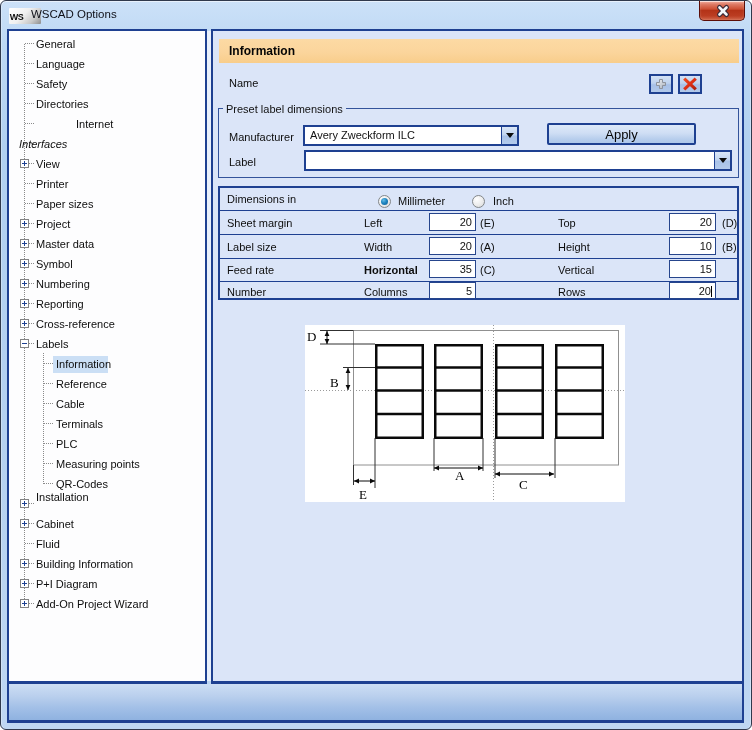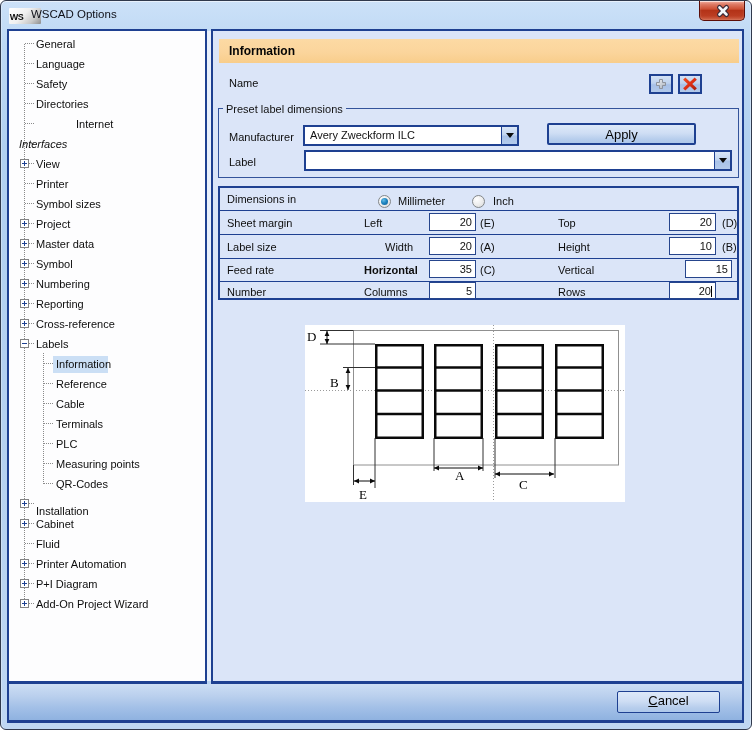--- a/index.html
+++ b/index.html
@@ -117,21 +117,21 @@
   <div class="ti" style="left:18px;top:135px;font-style:italic;">Interfaces</div>
   <div class="eb plus" style="left:19px;top:158px;">
         <i></i>
         <b></b>
       </div>
   <div class="doth" style="left:28px;top:162px;width:5px;"></div>
   <div class="ti" style="left:35px;top:155px;">View</div>
   <div class="doth" style="left:24px;top:182px;width:9px;"></div>
   <div class="ti" style="left:35px;top:175px;">Printer</div>
   <div class="doth" style="left:24px;top:202px;width:9px;"></div>
-  <div class="ti" style="left:35px;top:195px;">Symbol sizes</div>
+  <div class="ti" style="left:35px;top:195px;">Paper sizes</div>
   <div class="eb plus" style="left:19px;top:218px;">
         <i></i>
         <b></b>
       </div>
   <div class="doth" style="left:28px;top:222px;width:5px;"></div>
   <div class="ti" style="left:35px;top:215px;">Project</div>
   <div class="eb plus" style="left:19px;top:238px;">
         <i></i>
         <b></b>
       </div>
@@ -178,35 +178,35 @@
   <div class="ti" style="left:55px;top:435px;">PLC</div>
   <div class="doth" style="left:43px;top:462px;width:9px;"></div>
   <div class="ti" style="left:55px;top:455px;text-align:center;">Measuring points</div>
   <div class="doth" style="left:43px;top:482px;width:9px;"></div>
   <div class="ti" style="left:55px;top:475px;">QR-Codes</div>
   <div class="eb plus" style="left:19px;top:498px;">
         <i></i>
         <b></b>
       </div>
   <div class="doth" style="left:28px;top:502px;width:5px;"></div>
-  <div class="ti" style="left:35px;top:502px;">Installation</div>
+  <div class="ti" style="left:35px;top:488px;">Installation</div>
   <div class="eb plus" style="left:19px;top:518px;">
         <i></i>
         <b></b>
       </div>
   <div class="doth" style="left:28px;top:522px;width:5px;"></div>
   <div class="ti" style="left:35px;top:515px;">Cabinet</div>
   <div class="doth" style="left:24px;top:542px;width:9px;"></div>
   <div class="ti" style="left:35px;top:535px;">Fluid</div>
   <div class="eb plus" style="left:19px;top:558px;">
         <i></i>
         <b></b>
       </div>
   <div class="doth" style="left:28px;top:562px;width:5px;"></div>
-  <div class="ti" style="left:35px;top:555px;">Printer Automation</div>
+  <div class="ti" style="left:35px;top:555px;">Building Information</div>
   <div class="eb plus" style="left:19px;top:578px;">
         <i></i>
         <b></b>
       </div>
   <div class="doth" style="left:28px;top:582px;width:5px;"></div>
   <div class="ti" style="left:35px;top:575px;">P+I Diagram</div>
   <div class="eb plus" style="left:19px;top:598px;">
         <i></i>
         <b></b>
       </div>
@@ -272,33 +272,33 @@
 
   <div class="lbl" style="left:226px;top:214px;">Sheet margin</div>
   <div class="lbl" style="left:363px;top:214px;">Left</div>
   <div class="inp" style="left:428px;top:212px;">20</div>
   <div class="lbl" style="left:479px;top:214px;">(E)</div>
   <div class="lbl" style="left:557px;top:214px;">Top</div>
   <div class="inp" style="left:668px;top:212px;">20</div>
   <div class="lbl" style="left:721px;top:214px;">(D)</div>
 
   <div class="lbl" style="left:226px;top:238px;">Label size</div>
-  <div class="lbl" style="left:363px;top:238px;margin-left:21px;">Width</div>
+  <div class="lbl" style="left:363px;top:238px;">Width</div>
   <div class="inp" style="left:428px;top:236px;">20</div>
   <div class="lbl" style="left:479px;top:238px;">(A)</div>
   <div class="lbl" style="left:557px;top:238px;">Height</div>
   <div class="inp" style="left:668px;top:236px;">10</div>
   <div class="lbl" style="left:721px;top:238px;">(B)</div>
 
   <div class="lbl" style="left:226px;top:261px;">Feed rate</div>
   <div class="lbl" style="left:363px;top:261px;font-weight:bold;">Horizontal</div>
   <div class="inp" style="left:428px;top:259px;">35</div>
   <div class="lbl" style="left:479px;top:261px;">(C)</div>
   <div class="lbl" style="left:557px;top:261px;">Vertical</div>
-  <div class="inp" style="left:684px;top:259px;">15</div>
+  <div class="inp" style="left:668px;top:259px;">15</div>
 
   <div class="lbl" style="left:226px;top:283px;">Number</div>
   <div class="lbl" style="left:363px;top:283px;">Columns</div>
   <div class="inp" style="left:428px;top:281px;height:17px;">5</div>
   <div class="lbl" style="left:557px;top:283px;">Rows</div>
   <div class="inp" style="left:668px;top:281px;height:17px;">20<span style="display:inline-block;width:1px;height:11px;background:#000;vertical-align:-2px;"></span></div>
 
   <div id="diagram">
     <svg width="320" height="177" viewBox="0 0 320 177" style="position:absolute;left:0;top:0;">
     <line x1="188.5" y1="0" x2="188.5" y2="177" stroke="#9a9a9a" stroke-width="1" stroke-dasharray="1,2"></line>
@@ -345,14 +345,13 @@
     <text x="150" y="155" font-family="Liberation Serif,serif" font-size="13">A</text>
     <line x1="190" y1="113" x2="190" y2="153" stroke="#303030" stroke-width="1"></line>
     <line x1="250" y1="113" x2="250" y2="153" stroke="#303030" stroke-width="1"></line>
     <line x1="190" y1="149" x2="249" y2="149" stroke="#0a0a0a" stroke-width="1"></line>
     <polygon points="190,149 195,146.6 195,151.4" fill="#0a0a0a"></polygon>
     <polygon points="249,149 244,146.6 244,151.4" fill="#0a0a0a"></polygon>
     <text x="214" y="164" font-family="Liberation Serif,serif" font-size="13">C</text>
     </svg>
   </div>
 
-  <div class="btn" style="left:616px;top:690px;width:103px;height:22px;line-height:18px;border-width:1.5px;"><span style="text-decoration:underline;">C</span>ancel</div>
 </div>
 
 </body></html>

